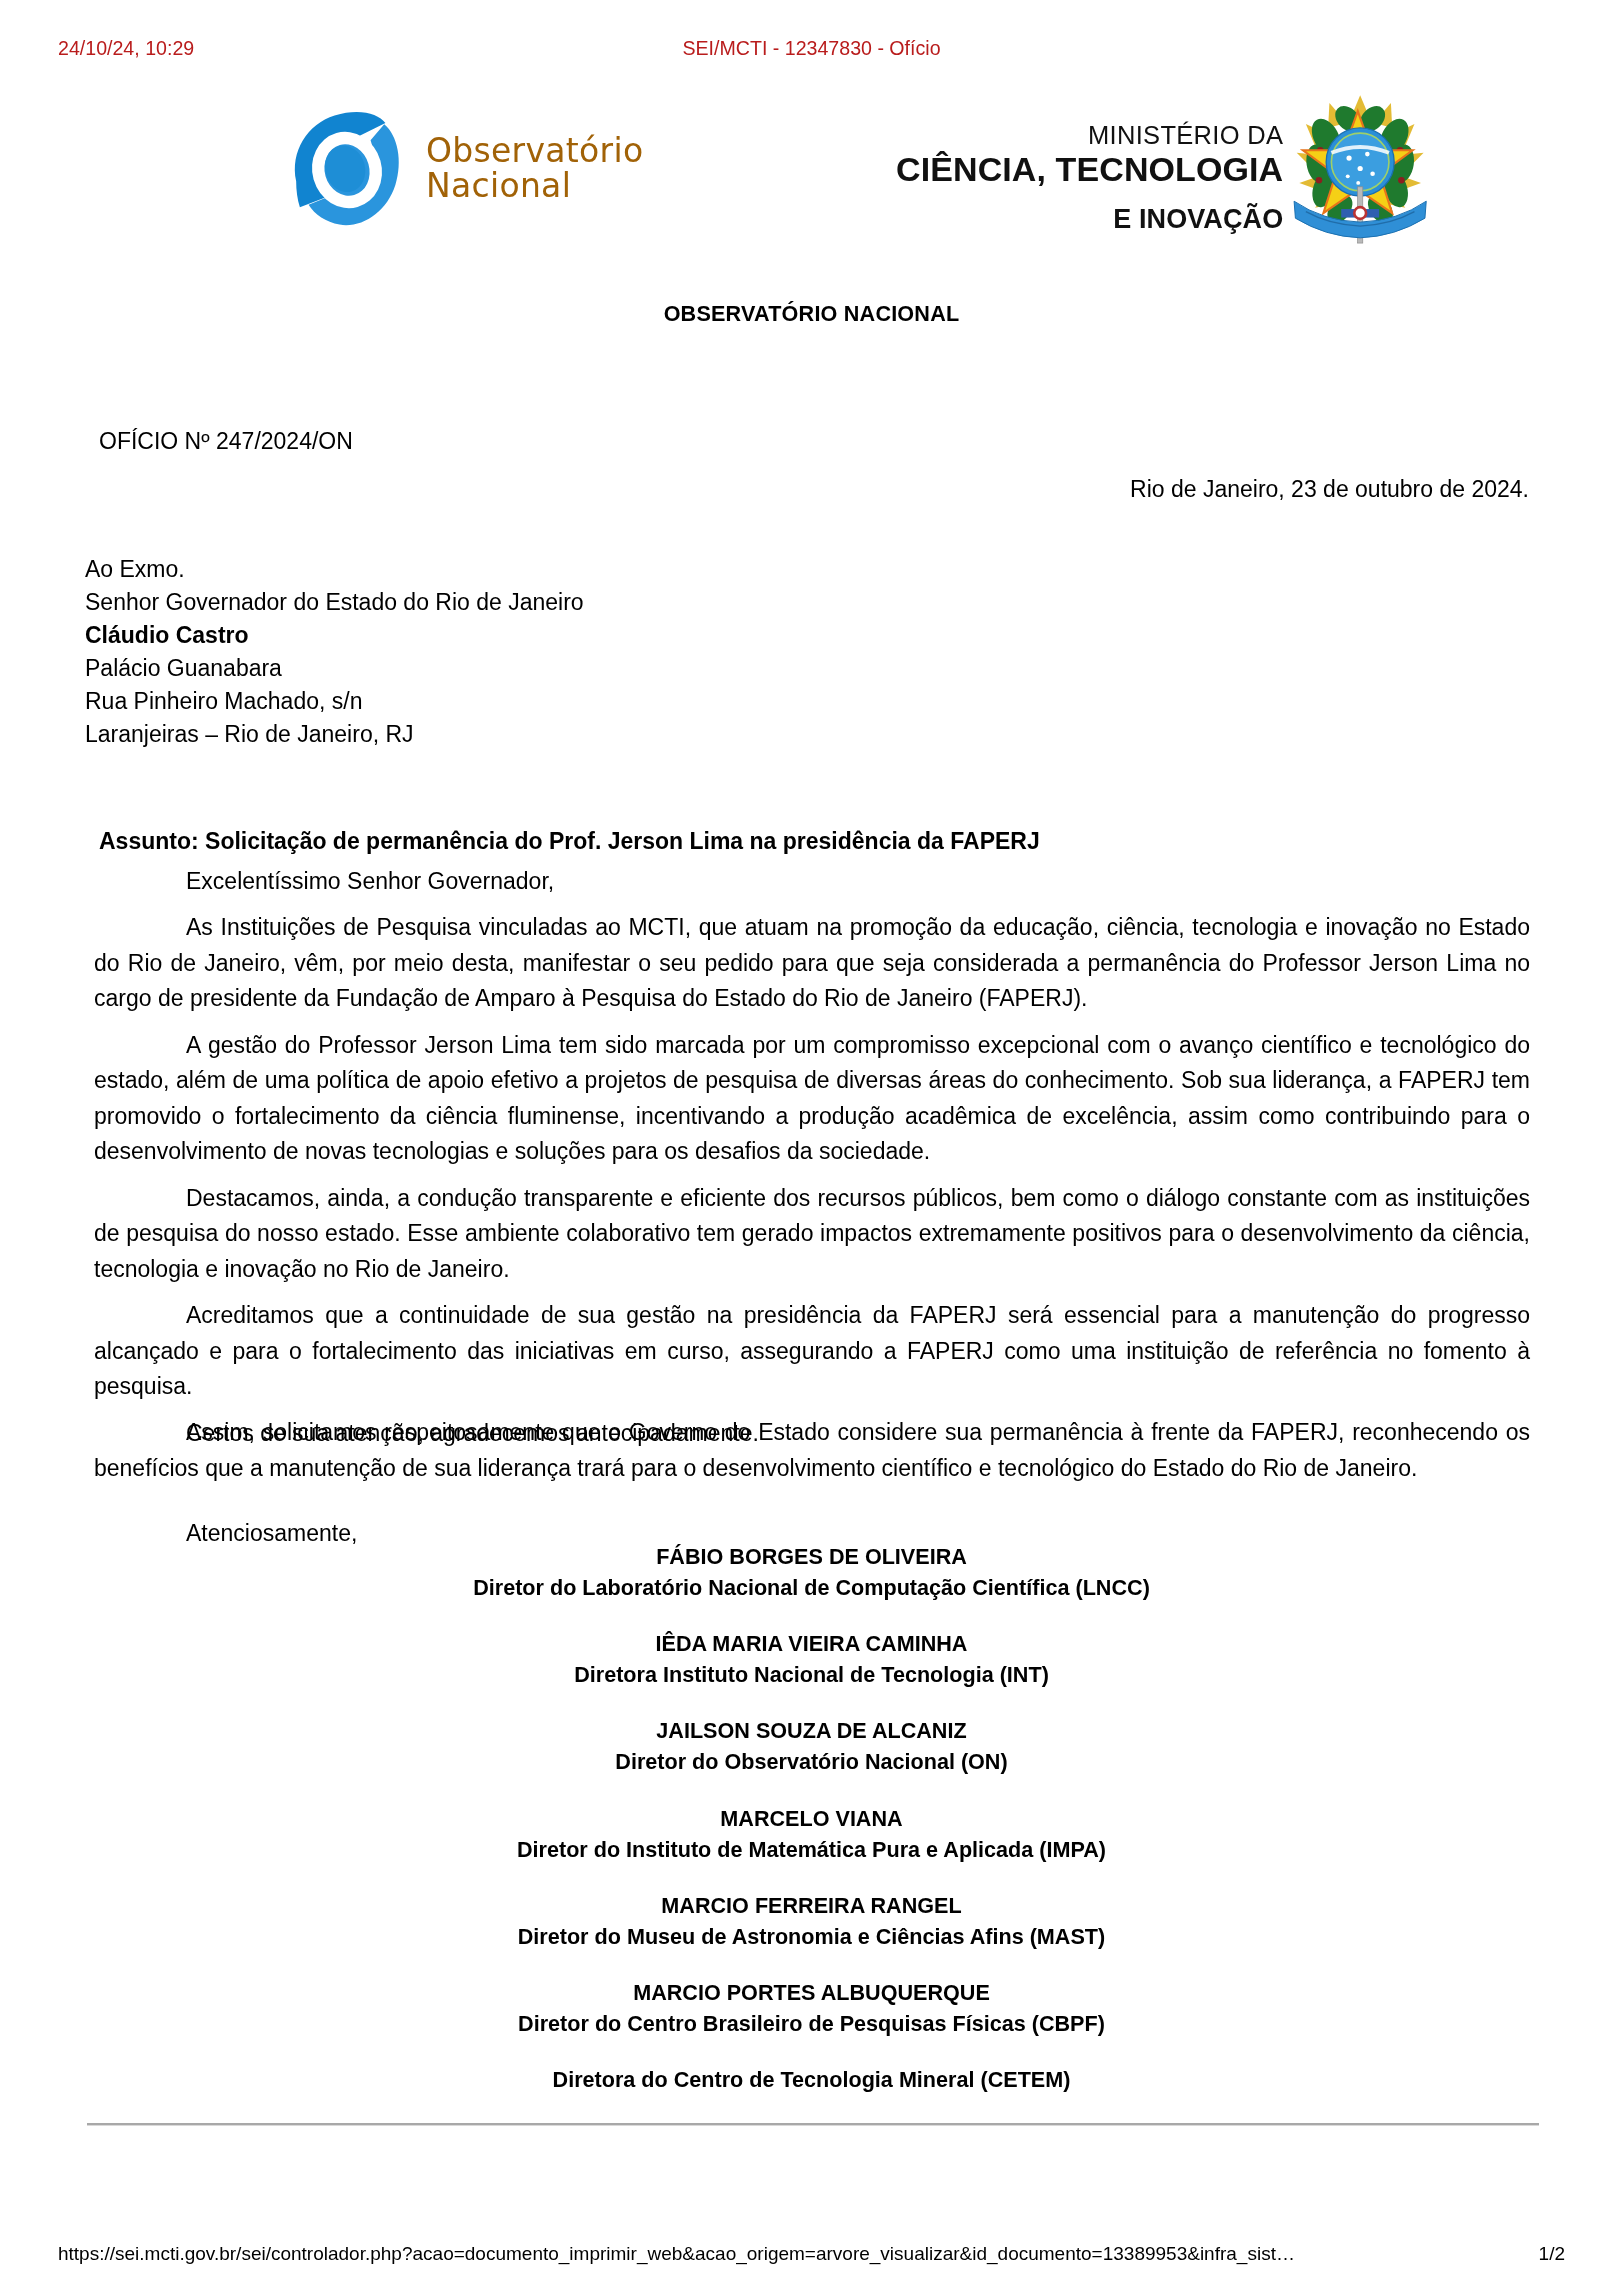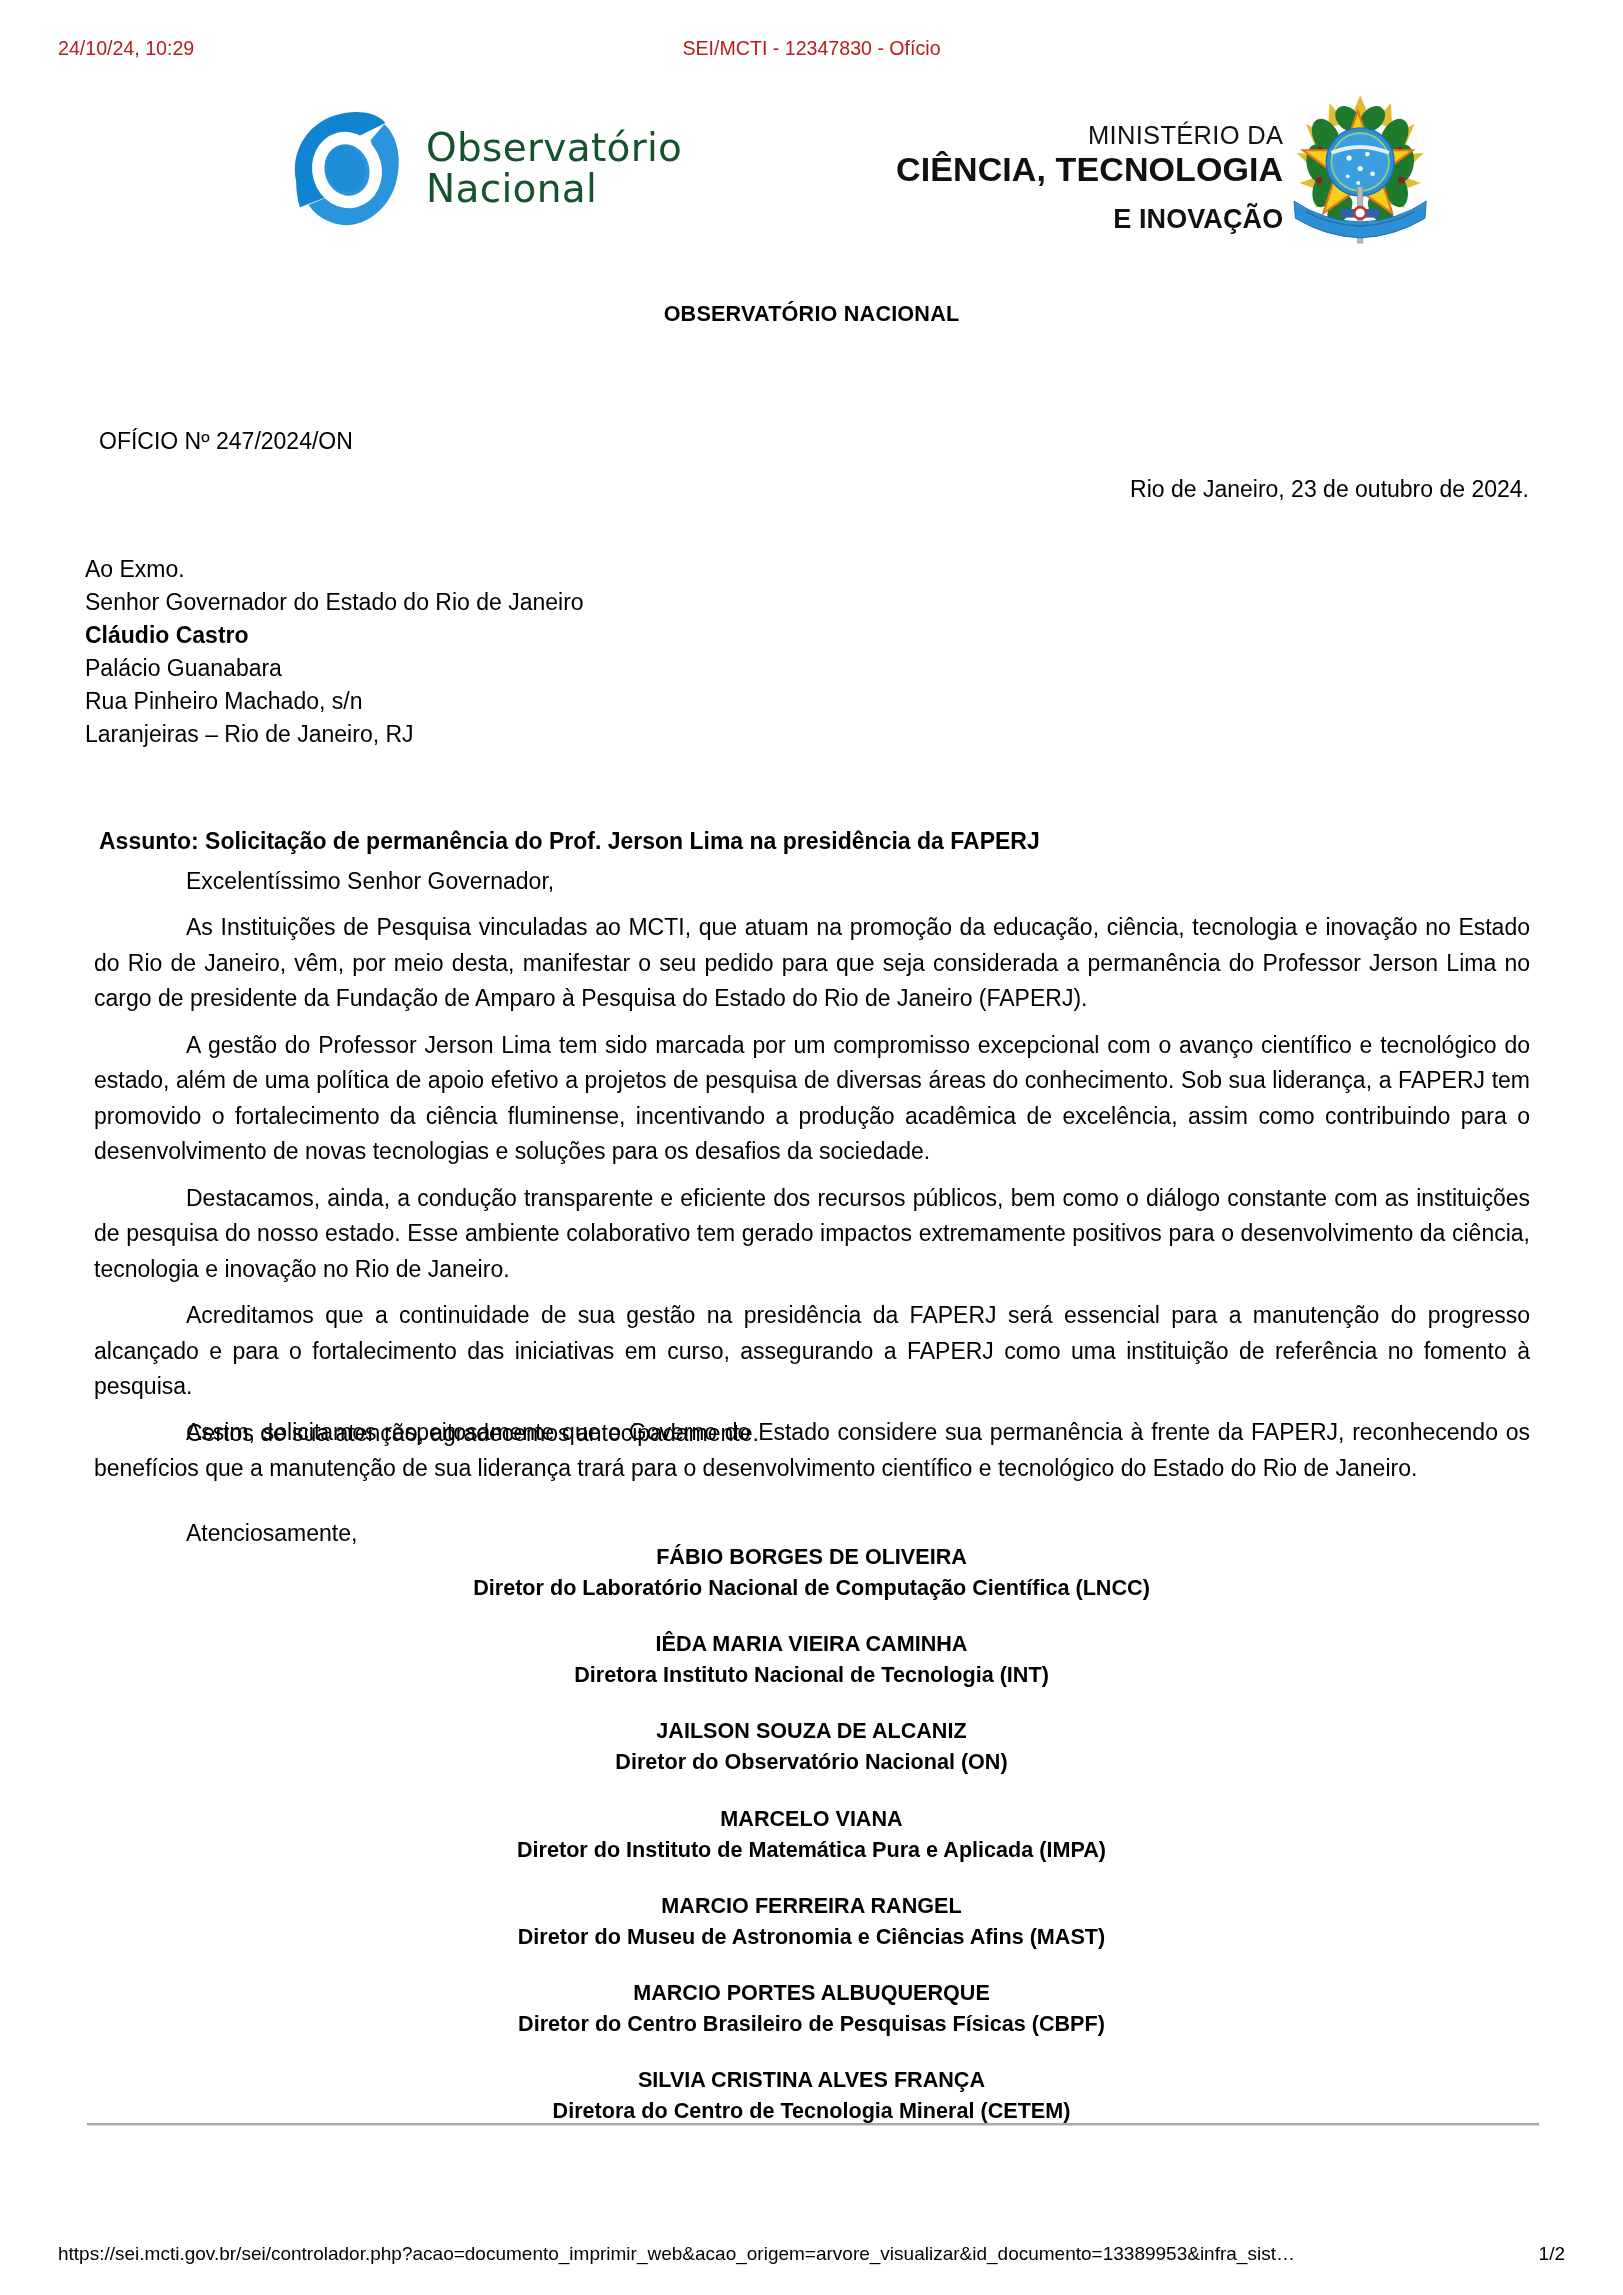--- a/index.html
+++ b/index.html
@@ -59,22 +59,22 @@
     position: absolute;
     left: 285px;
     top: 23px;
     display: flex;
     align-items: center;
     gap: 17px;
   }
   .on-mark { width: 124px; height: 121px; display: block; }
   .on-words {
     line-height: 1.04;
-    font-size: 39px;
-    color: #14532d;
+    font-size: 33px;
+    color: #a16207;
     font-family: "DejaVu Sans", sans-serif;
     font-weight: 400;
     letter-spacing: 0.3px;
   }
   .on-words span { display: block; }
 
   .logo-mcti {
     position: absolute;
     left: 896px;
     top: 5.2px;
@@ -358,21 +358,20 @@
       </div>
       <div class="sig">
         <span class="sig-name">MARCIO FERREIRA RANGEL</span>
         <span class="sig-role">Diretor do Museu de Astronomia e Ciências Afins (MAST)</span>
       </div>
       <div class="sig">
         <span class="sig-name">MARCIO PORTES ALBUQUERQUE</span>
         <span class="sig-role">Diretor do Centro Brasileiro de Pesquisas Físicas (CBPF)</span>
       </div>
       <div class="sig">
-        <span class="sig-name">SILVIA CRISTINA ALVES FRANÇA</span>
         <span class="sig-role">Diretora do Centro de Tecnologia Mineral (CETEM)</span>
       </div>
     </div>
 
   <div class="page-rule"></div>
 
   <div class="print-footer">
     <span class="pf-url">https://sei.mcti.gov.br/sei/controlador.php?acao=documento_imprimir_web&amp;acao_origem=arvore_visualizar&amp;id_documento=13389953&amp;infra_sist…</span>
     <span class="pf-page">1/2</span>
   </div>

